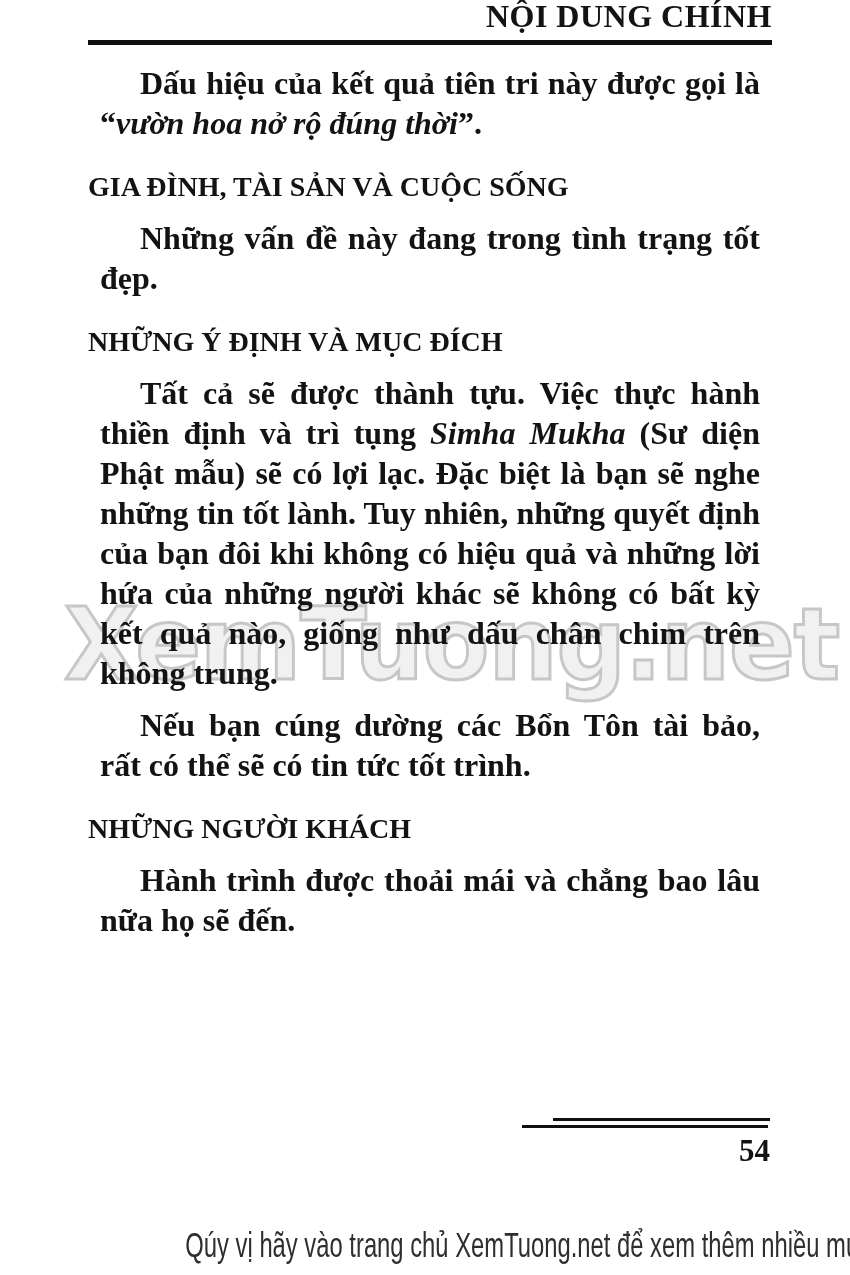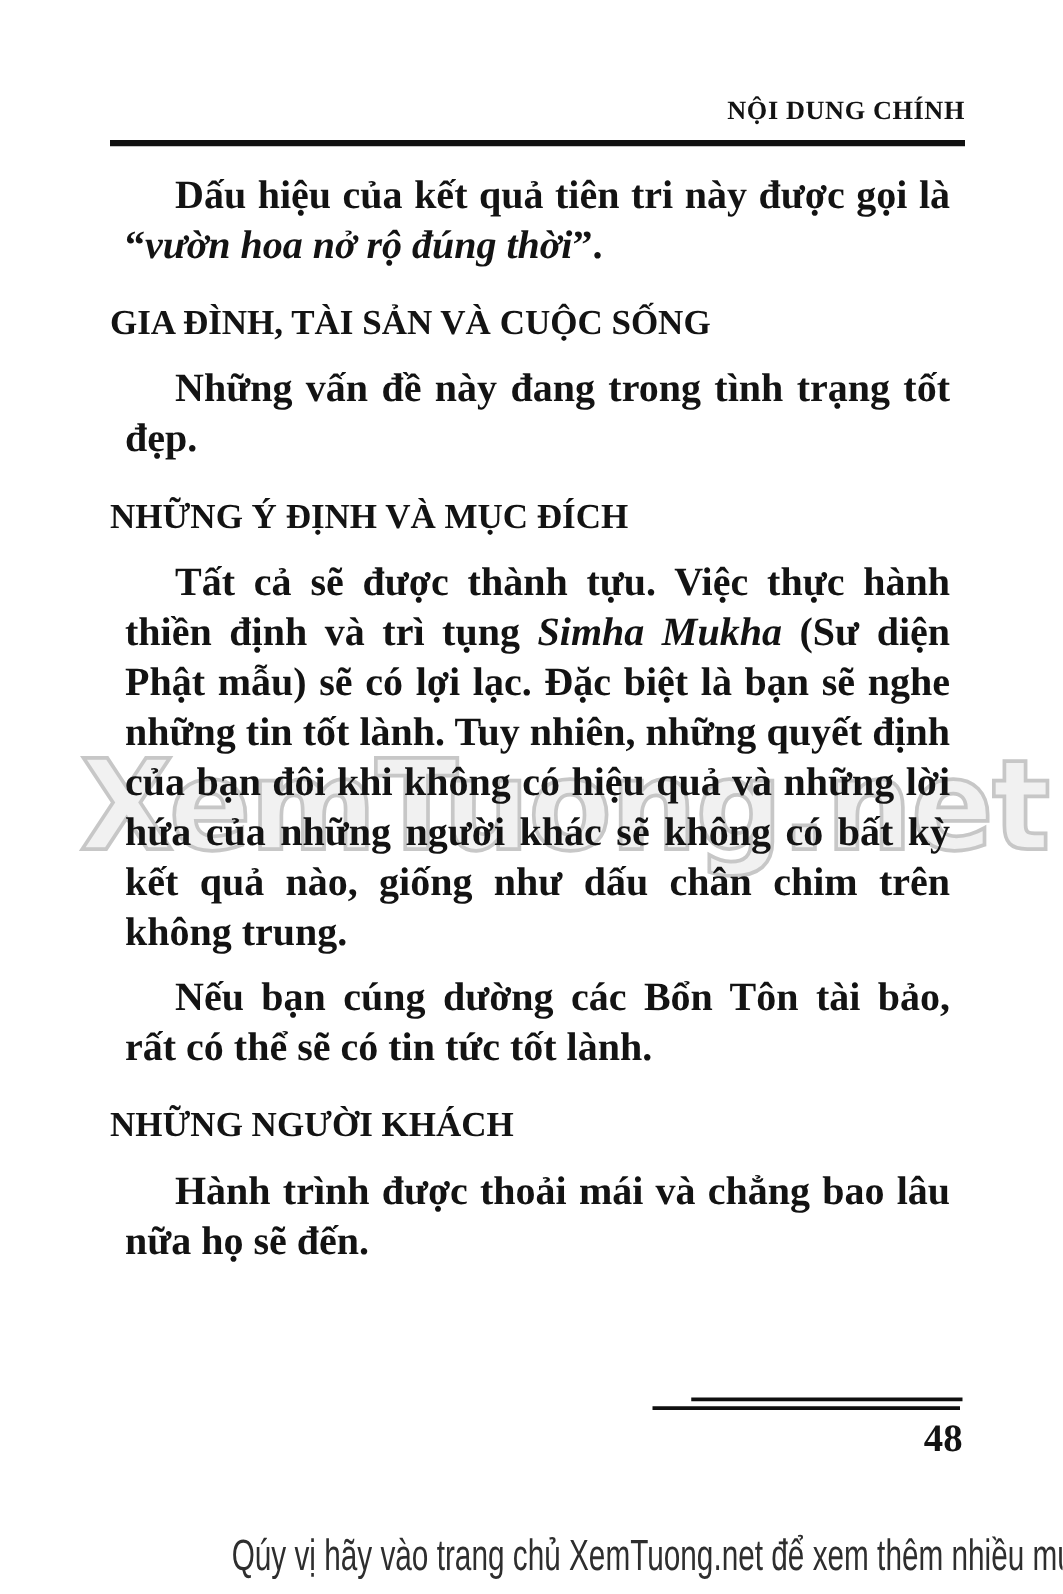--- a/index.html
+++ b/index.html
@@ -31,24 +31,23 @@
     transform-origin:0 50%;
     white-space:nowrap;
     user-select:none;
   }
   .content{
     position:relative;
     z-index:1;
     padding:0 78px 0 88px;
   }
   .running-head{
-    padding-top:72px;
     text-align:right;
     font-weight:bold;
-    font-size:21px;
+    font-size:32px;
     line-height:33px;
     letter-spacing:0.5px;
   }
   .head-rule{
     margin-top:7px;
     height:5px;
     background:#101010;
   }
   .body-par{
     margin:12px;
@@ -108,30 +107,30 @@
     <div class="head-rule"></div>
 
     <p class="body-par intro"><span>Dấu hiệu của kết quả tiên tri này được gọi là “</span><i>vườn hoa nở rộ đúng thời</i><span>”.</span></p>
 
     <h2 class="section-heading">GIA ĐÌNH, TÀI SẢN VÀ CUỘC SỐNG</h2>
     <p class="body-par">Những vấn đề này đang trong tình trạng tốt đẹp.</p>
 
     <h2 class="section-heading">NHỮNG Ý ĐỊNH VÀ MỤC ĐÍCH</h2>
     <p class="body-par"><span>Tất cả sẽ được thành tựu. Việc thực hành thiền định và trì tụng </span><i>Simha Mukha</i><span> (Sư diện Phật mẫu) sẽ có lợi lạc. Đặc biệt là bạn sẽ nghe những tin tốt lành. Tuy nhiên, những quyết định của bạn đôi khi không có hiệu quả và những lời hứa của những người khác sẽ không có bất kỳ kết quả nào, giống như dấu chân chim trên không trung.</span></p>
 
-    <p class="body-par">Nếu bạn cúng dường các Bổn Tôn tài bảo, rất có thể sẽ có tin tức tốt lành.</p>
+    <p class="body-par">Nếu bạn cúng dường các Bổn Tôn tài bảo, rất có thể sẽ có tin tức tốt trình.</p>
 
 
     <h2 class="section-heading">NHỮNG NGƯỜI KHÁCH</h2>
     <p class="body-par">Hành trình được thoải mái và chẳng bao lâu nữa họ sẽ đến.</p>
 
   </div>
 
   <div class="bottom-rule-a"></div>
   <div class="bottom-rule-b"></div>
 
-  <div class="page-number">48</div>
+  <div class="page-number">54</div>
 
   <div class="footer">
     <span class="footer-text">Qúy vị hãy vào trang chủ XemTuong.net để xem thêm nhiều mục hay khác</span>
   </div>
 
 </div>
 
 </body></html>

